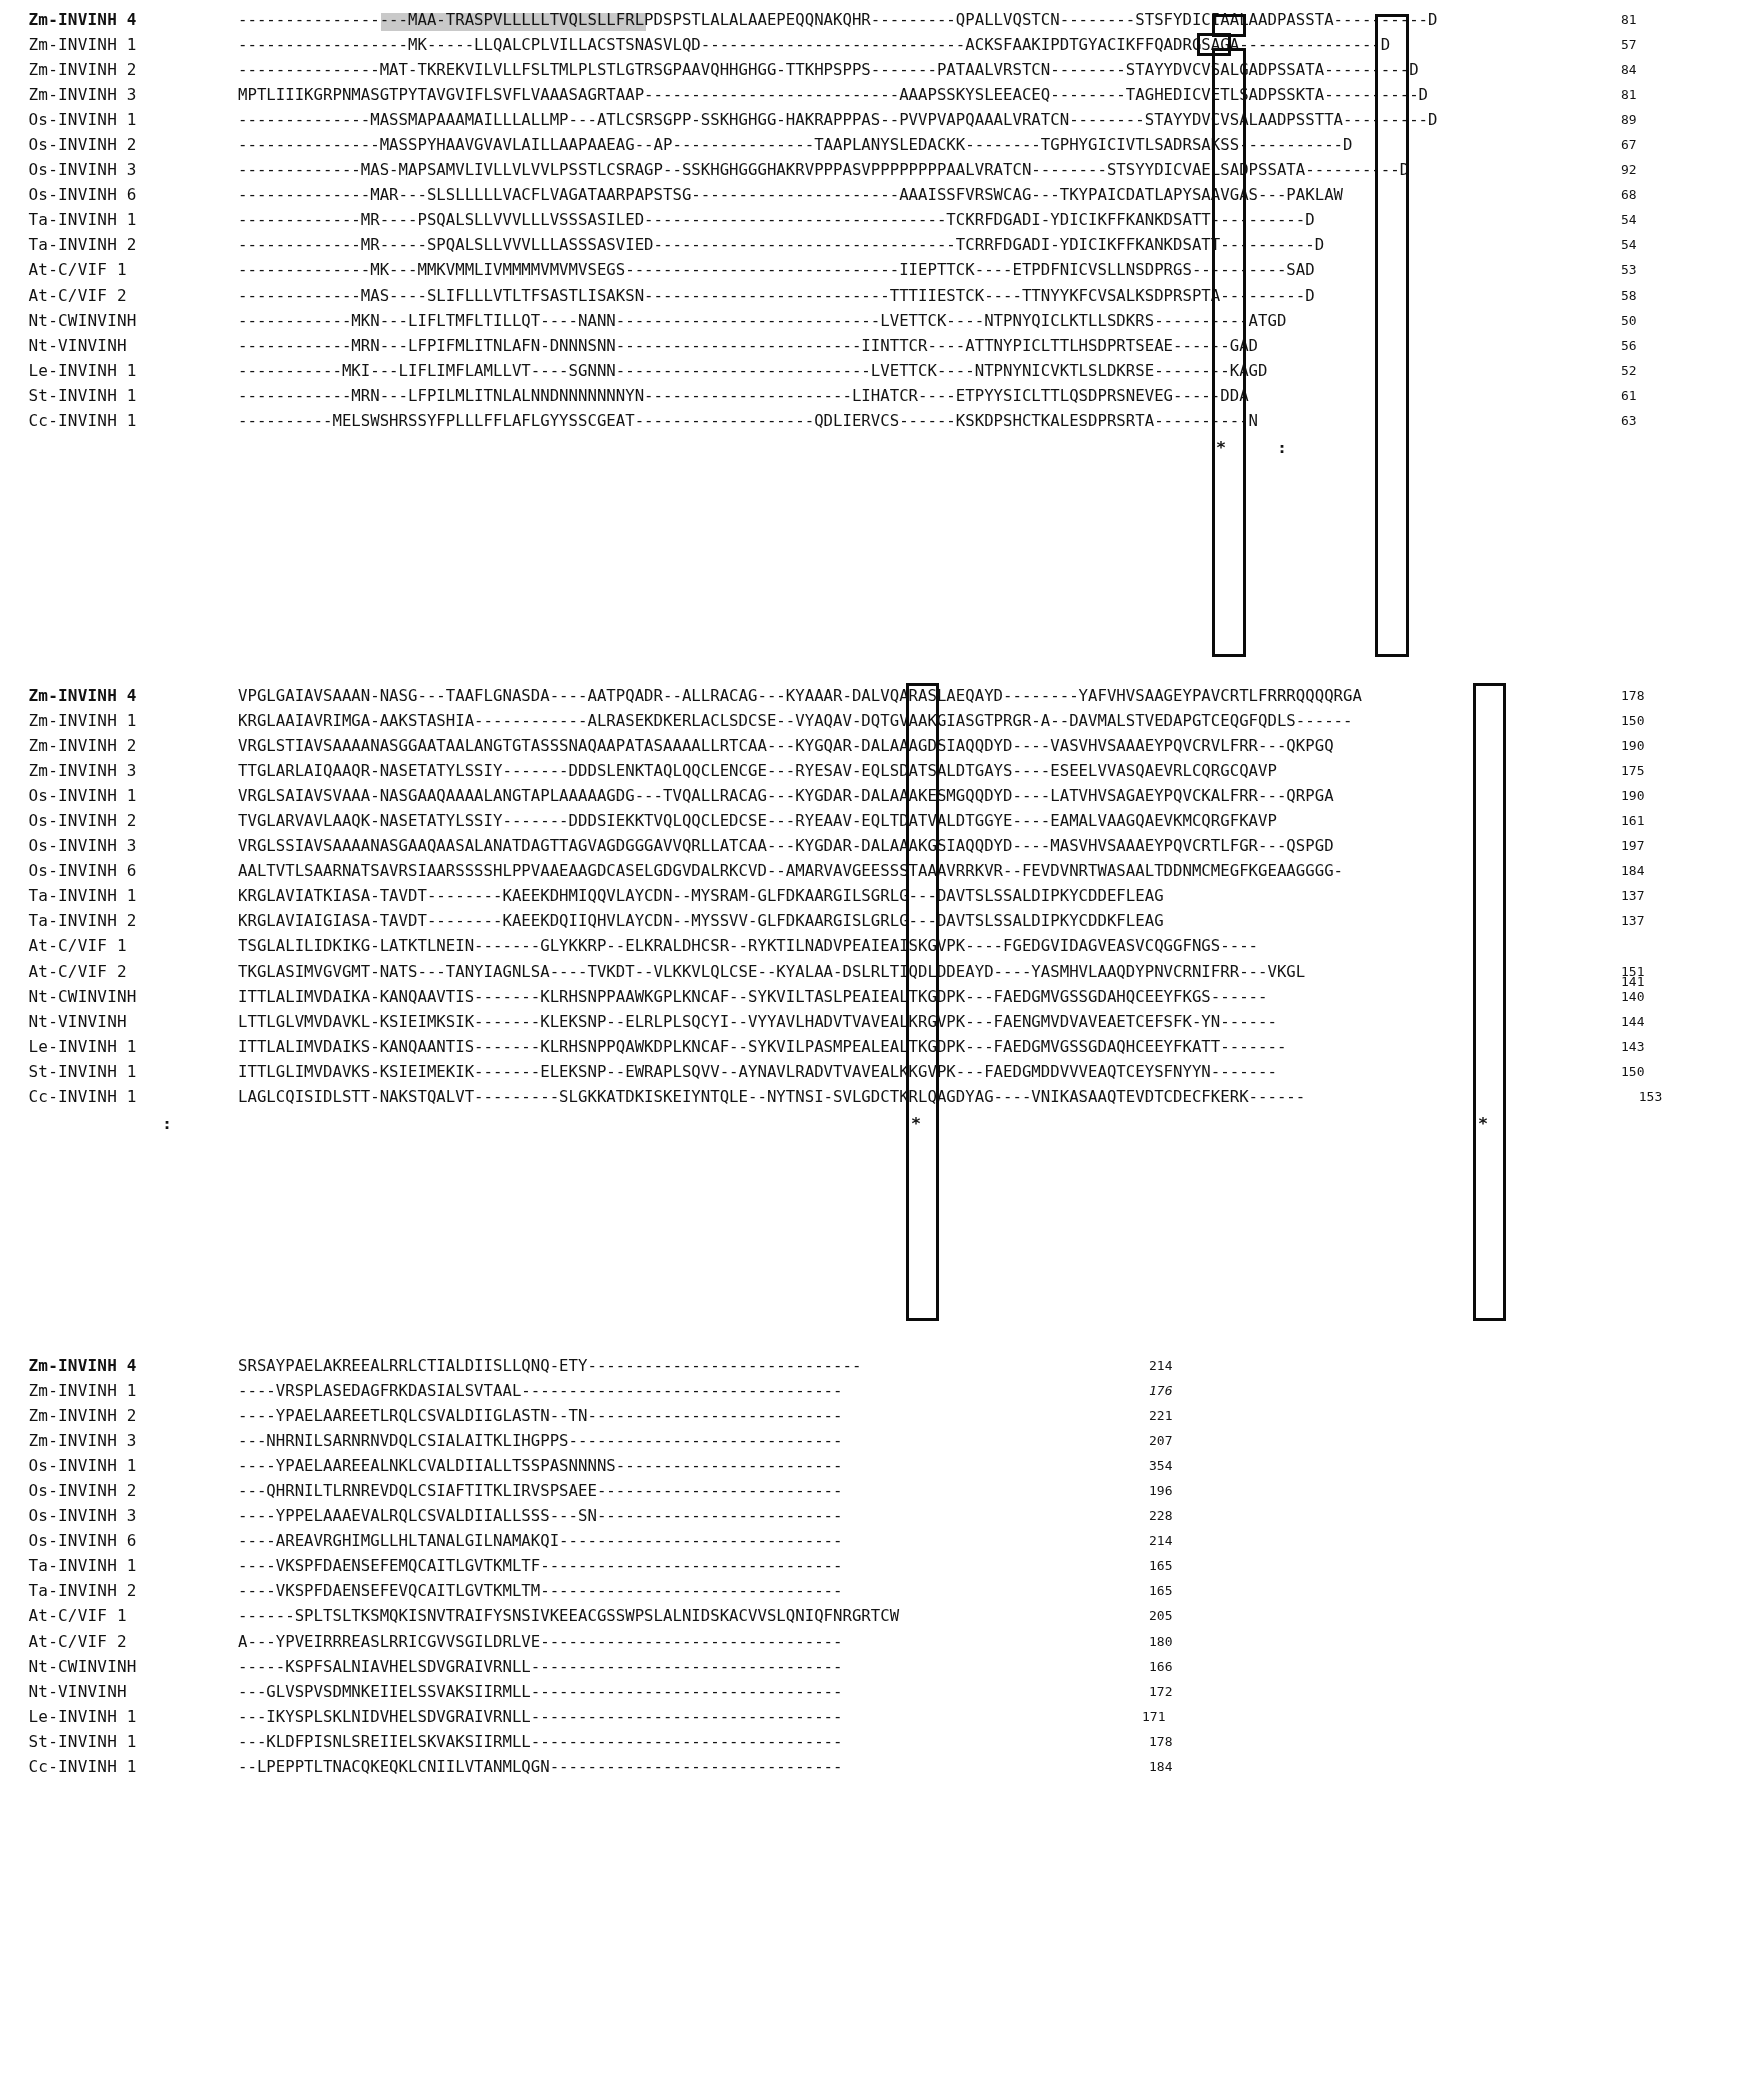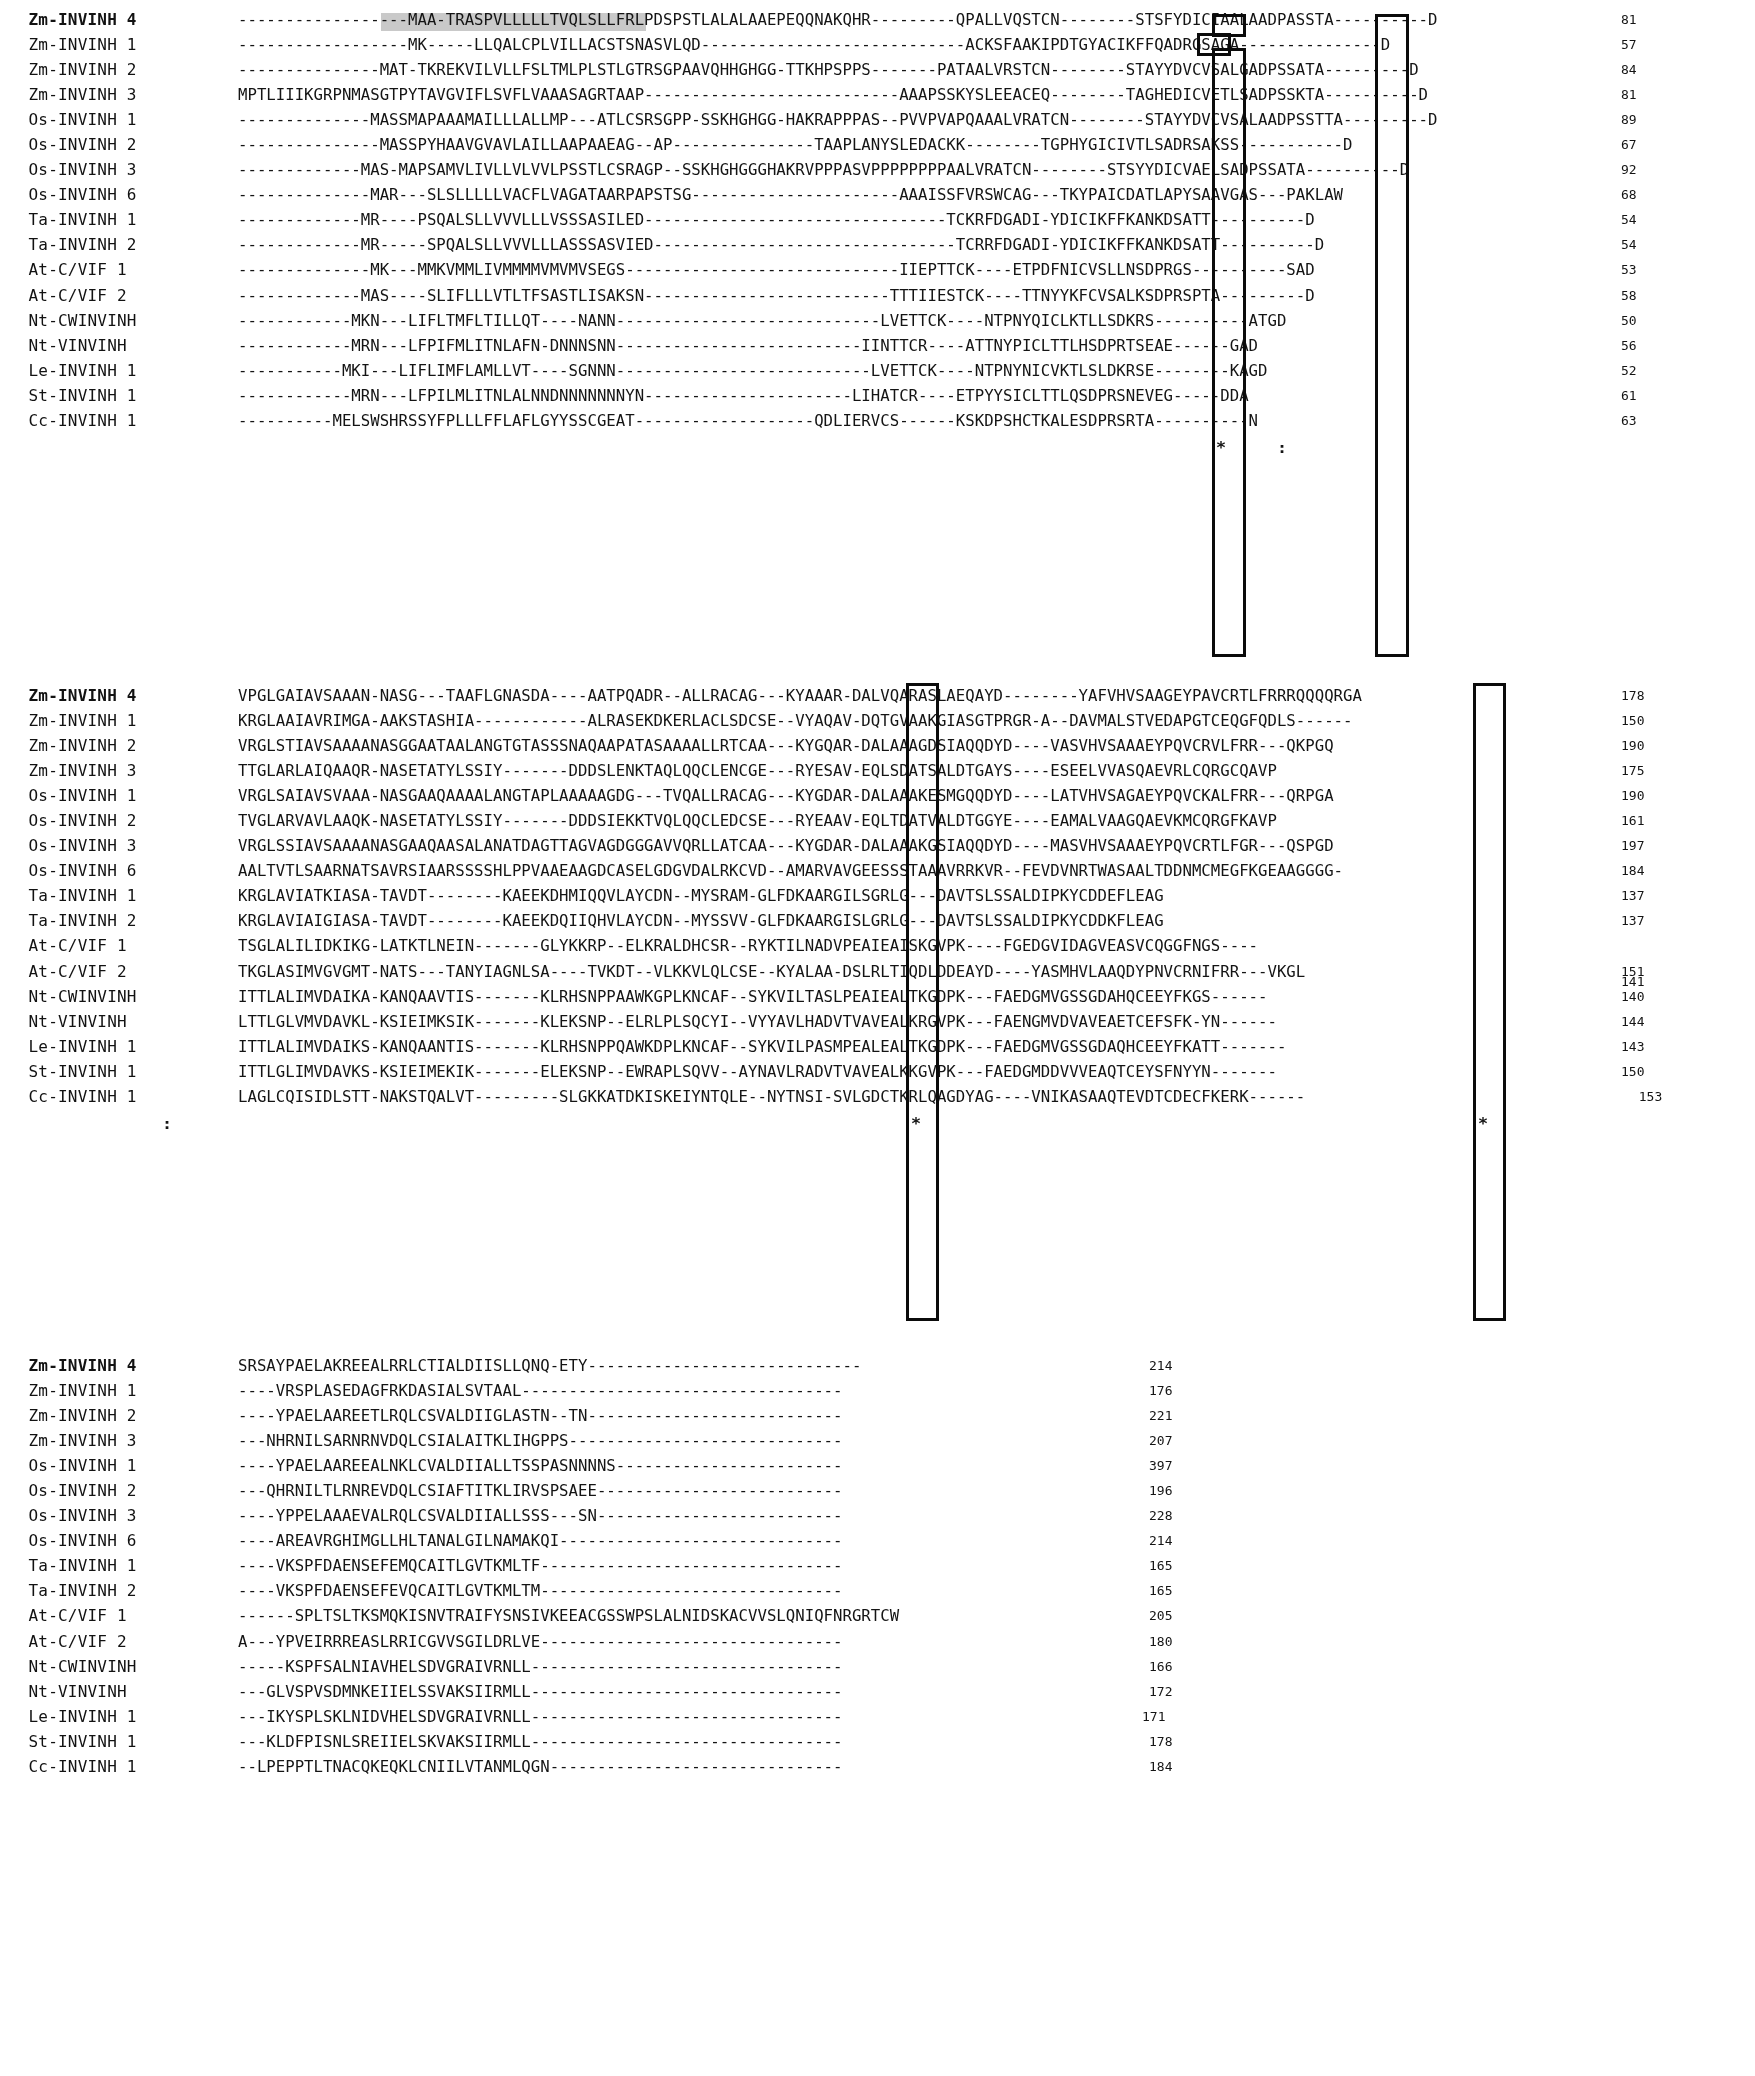--- a/index.html
+++ b/index.html
@@ -147,24 +147,24 @@
       <div class="cysbox" style="left: 906px; top: 0px; width: 33px; height: 638px;"></div>
       <div class="cysbox" style="left: 1473px; top: 0px; width: 33px; height: 638px;"></div>
       <div class="consensus" style="position: absolute; left: 0px; top: 430px; width: 1755px;">
         <div class="cons-mark" style="left: 162px;">:</div>
         <div class="cons-mark" style="left: 911px;">*</div>
         <div class="cons-mark" style="left: 1478px;">*</div>
       </div>
     </div>
     <div class="block" style="position: absolute; left: 0px; top: 1353px; width: 1755px;">
       <div class="row" style="position: absolute; left: 0px; top: 0px; width: 1755px;"><div class="label bold">Zm-INVINH 4</div><div class="seq">SRSAYPAELAKREEALRRLCTIALDIISLLQNQ-ETY-----------------------------</div><div class="num" style="left: 1149px; width: 59px; text-align: left;">214</div></div>
-      <div class="row" style="position: absolute; left: 0px; top: 25px; width: 1755px;"><div class="label">Zm-INVINH 1</div><div class="seq">----VRSPLASEDAGFRKDASIALSVTAAL----------------------------------</div><div class="num" style="left: 1149px; width: 59px; text-align: left;">176</div></div>
+      <div class="row" style="position: absolute; left: 0px; top: 25px; width: 1755px;"><div class="label">Zm-INVINH 1</div><div class="seq">----VRSPLASEDAGFRKDASIALSVTAAL----------------------------------</div><div class="num" style="left: 1149px; width: 59px; text-align: left; font-style: italic;">176</div></div>
       <div class="row" style="position: absolute; left: 0px; top: 50px; width: 1755px;"><div class="label">Zm-INVINH 2</div><div class="seq">----YPAELAAREETLRQLCSVALDIIGLASTN--TN---------------------------</div><div class="num" style="left: 1149px; width: 59px; text-align: left;">221</div></div>
       <div class="row" style="position: absolute; left: 0px; top: 75px; width: 1755px;"><div class="label">Zm-INVINH 3</div><div class="seq">---NHRNILSARNRNVDQLCSIALAITKLIHGPPS-----------------------------</div><div class="num" style="left: 1149px; width: 59px; text-align: left;">207</div></div>
-      <div class="row" style="position: absolute; left: 0px; top: 100px; width: 1755px;"><div class="label">Os-INVINH 1</div><div class="seq">----YPAELAAREEALNKLCVALDIIALLTSSPASNNNNS------------------------</div><div class="num" style="left: 1149px; width: 59px; text-align: left;">397</div></div>
+      <div class="row" style="position: absolute; left: 0px; top: 100px; width: 1755px;"><div class="label">Os-INVINH 1</div><div class="seq">----YPAELAAREEALNKLCVALDIIALLTSSPASNNNNS------------------------</div><div class="num" style="left: 1149px; width: 59px; text-align: left;">354</div></div>
       <div class="row" style="position: absolute; left: 0px; top: 125px; width: 1755px;"><div class="label">Os-INVINH 2</div><div class="seq">---QHRNILTLRNREVDQLCSIAFTITKLIRVSPSAEE--------------------------</div><div class="num" style="left: 1149px; width: 59px; text-align: left;">196</div></div>
       <div class="row" style="position: absolute; left: 0px; top: 150px; width: 1755px;"><div class="label">Os-INVINH 3</div><div class="seq">----YPPELAAAEVALRQLCSVALDIIALLSSS---SN--------------------------</div><div class="num" style="left: 1149px; width: 59px; text-align: left;">228</div></div>
       <div class="row" style="position: absolute; left: 0px; top: 175px; width: 1755px;"><div class="label">Os-INVINH 6</div><div class="seq">----AREAVRGHIMGLLHLTANALGILNAMAKQI------------------------------</div><div class="num" style="left: 1149px; width: 59px; text-align: left;">214</div></div>
       <div class="row" style="position: absolute; left: 0px; top: 200px; width: 1755px;"><div class="label">Ta-INVINH 1</div><div class="seq">----VKSPFDAENSEFEMQCAITLGVTKMLTF--------------------------------</div><div class="num" style="left: 1149px; width: 59px; text-align: left;">165</div></div>
       <div class="row" style="position: absolute; left: 0px; top: 225px; width: 1755px;"><div class="label">Ta-INVINH 2</div><div class="seq">----VKSPFDAENSEFEVQCAITLGVTKMLTM--------------------------------</div><div class="num" style="left: 1149px; width: 59px; text-align: left;">165</div></div>
       <div class="row" style="position: absolute; left: 0px; top: 250px; width: 1755px;"><div class="label">At-C/VIF 1</div><div class="seq">------SPLTSLTKSMQKISNVTRAIFYSNSIVKEEACGSSWPSLALNIDSKACVVSLQNIQFNRGRTCW</div><div class="num" style="left: 1149px; width: 59px; text-align: left;">205</div></div>
       <div class="row" style="position: absolute; left: 0px; top: 276px; width: 1755px;"><div class="label">At-C/VIF 2</div><div class="seq">A---YPVEIRRREASLRRICGVVSGILDRLVE--------------------------------</div><div class="num" style="left: 1149px; width: 59px; text-align: left;">180</div></div>
       <div class="row" style="position: absolute; left: 0px; top: 301px; width: 1755px;"><div class="label">Nt-CWINVINH</div><div class="seq">-----KSPFSALNIAVHELSDVGRAIVRNLL---------------------------------</div><div class="num" style="left: 1149px; width: 59px; text-align: left;">166</div></div>
       <div class="row" style="position: absolute; left: 0px; top: 326px; width: 1755px;"><div class="label">Nt-VINVINH</div><div class="seq">---GLVSPVSDMNKEIIELSSVAKSIIRMLL---------------------------------</div><div class="num" style="left: 1149px; width: 59px; text-align: left;">172</div></div>
       <div class="row" style="position: absolute; left: 0px; top: 351px; width: 1755px;"><div class="label">Le-INVINH 1</div><div class="seq">---IKYSPLSKLNIDVHELSDVGRAIVRNLL---------------------------------</div><div class="num" style="left: 1142px; width: 59px; text-align: left;">171</div></div>

